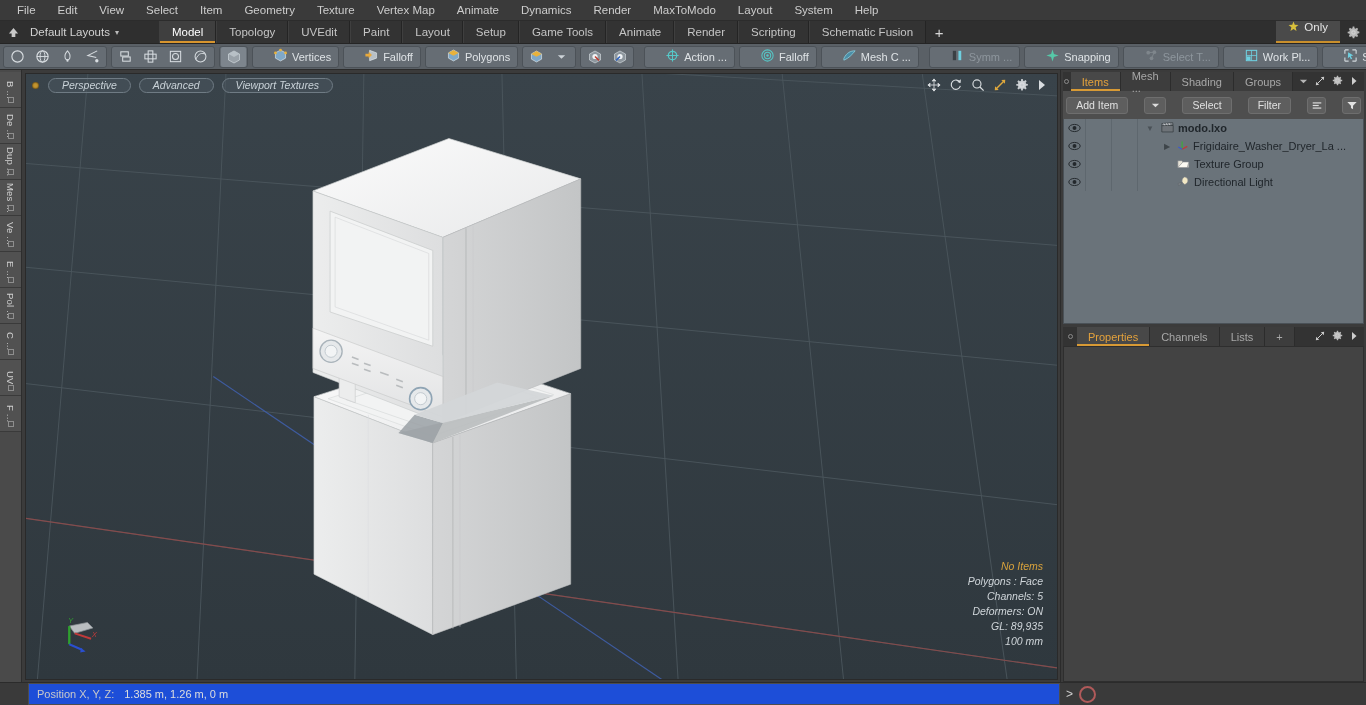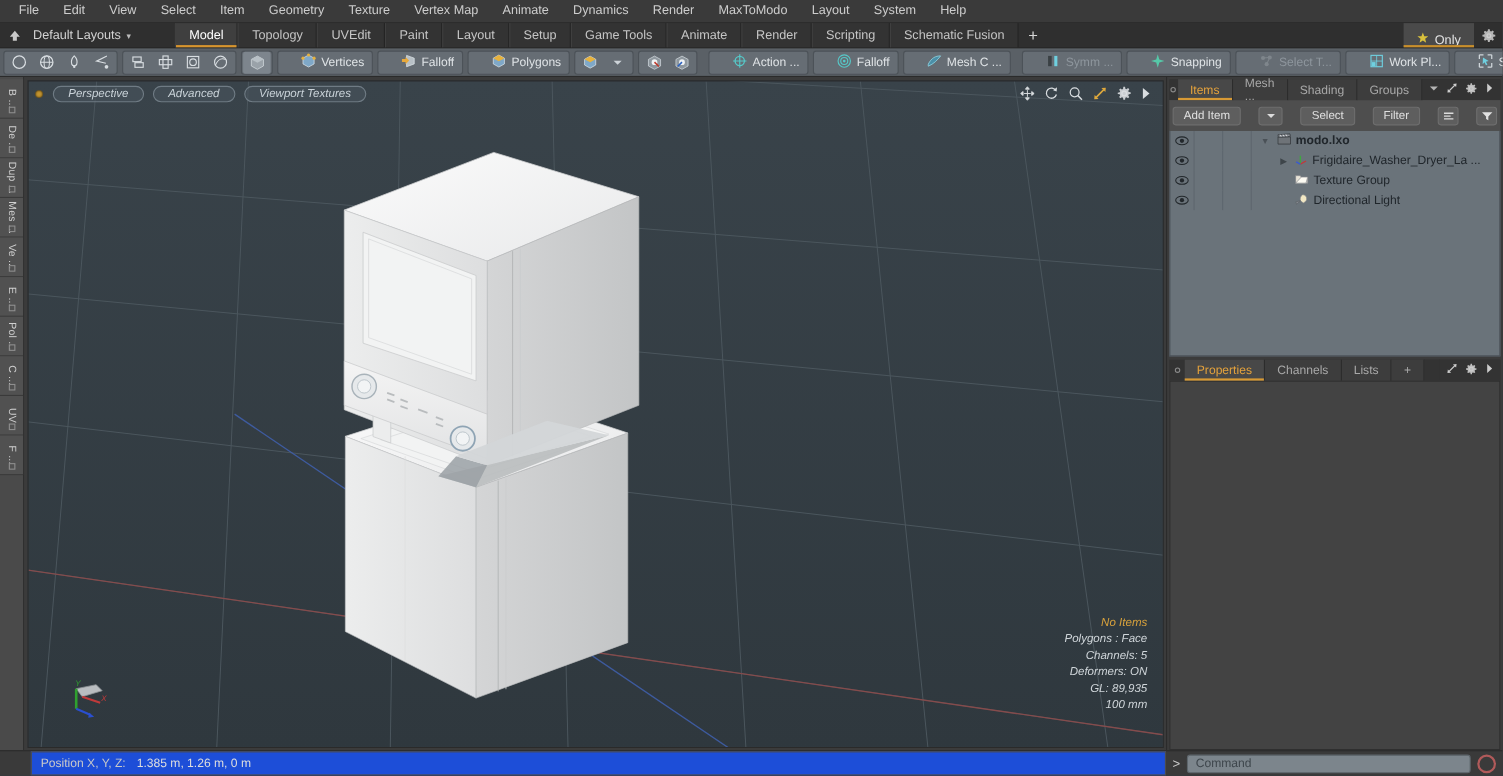--- a/index.html
+++ b/index.html
@@ -23,21 +23,21 @@
   .lb-home svg{ width:11px; height:11px; }
   .lb-layouts{ display:flex; align-items:center; padding:0 10px 0 4px; color:#d2d2d2; font-size:11.5px; }
   .lb-layouts .caret{ margin-left:5px; font-size:8px; color:#bbb; }
   .lb-tabs{ display:flex; align-items:stretch; margin-left:30px; }
   .lb-tab{ padding:0 12px; display:flex; align-items:center; font-size:11.5px; color:#c5c5c5;
            border-left:1px solid #3f3f3f; border-right:1px solid #242424; background:#333; position:relative; }
   .lb-tab.active{ background:#3f3f3f; color:#fff; }
   .lb-tab.active:after{ content:""; position:absolute; left:0; right:0; bottom:0; height:2px; background:#d8952e; }
   .lb-plus{ width:26px; display:flex; align-items:center; justify-content:center; color:#d6d6d6; font-size:15px; }
   .lb-right{ margin-left:auto; display:flex; align-items:stretch; }
-  .lb-only{ display:flex; align-items:flex-end; gap:5px; padding:0 12px; background:#4a4a4a;
+  .lb-only{ display:flex; align-items:flex-start; gap:5px; padding:0 12px; background:#4a4a4a;
             color:#e4e4e4; font-size:11.5px; position:relative; }
   .lb-only:after{ content:""; position:absolute; left:0; right:0; bottom:0; height:2px; background:#c98f2c; }
   .lb-gear{ width:26px; display:flex; align-items:center; justify-content:center; }
 
   
   .toolbar{ height:26px; background:#5a6066; display:flex; align-items:center; gap:0;
             padding:0 3px; border-bottom:1px solid #2b2b2b; flex:0 0 26px; }
   .tgrp{ display:flex; align-items:center; height:22px; background:#666d74; border:1px solid #4c5258;
          border-radius:3px; margin-right:4px; padding:0 1px; }
   .tbtn{ width:25px; height:20px; display:flex; align-items:center; justify-content:center; border-radius:2px; }
@@ -825,18 +825,17 @@
     </div>
   </div>
 
   <div class="statusbar">
     <div class="sb-left">
       <span class="lbl">Position X, Y, Z:</span>
       <span class="val">1.385 m, 1.26 m, 0 m</span>
     </div>
     <div class="sb-right">
       <span class="sb-chev">&gt;</span>
-      <div class="cmdinput">Command</div>
       <div class="rec"></div>
     </div>
   </div>
 
 </div>
 
 </body></html>

